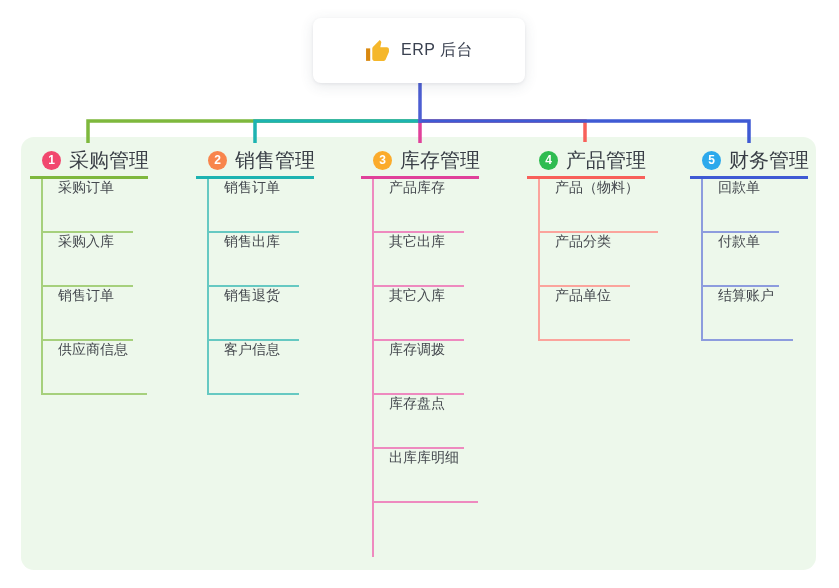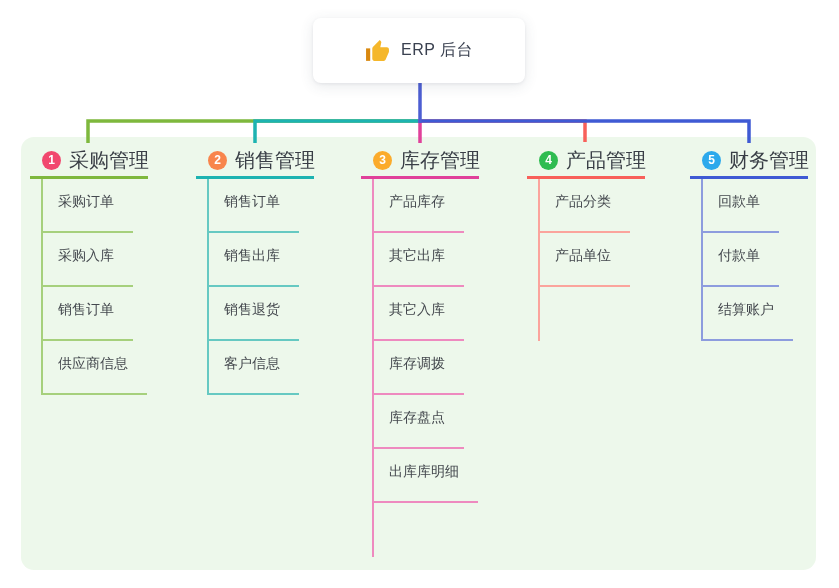--- a/index.html
+++ b/index.html
@@ -37,21 +37,21 @@
   .badge{
     width:19px;height:19px;border-radius:50%;flex:0 0 auto;
     color:#fff;font-size:12px;font-weight:bold;
     display:flex;align-items:center;justify-content:center;
   }
   .branch-label{font-size:20px;color:#393e46;white-space:nowrap;}
   .children{position:relative;margin-left:11px;}
   .spine{position:absolute;left:0;top:0;width:2px;}
   .child-row{
     box-sizing:border-box;height:54px;width:max-content;
-    display:flex;align-items:center;
+    display:flex;align-items:flex-start;
   }
   .child-label{
     font-size:14px;color:#44484e;white-space:nowrap;
     padding:0 19px 7px 17px;
   }
 </style>
 </head>
 <body>
 
 <div class="panel" style="background: rgb(237, 248, 235);"></div>
@@ -144,20 +144,23 @@
       </div>
     </div>
     <div class="branch" style="left: 527px;">
       <div class="branch-header" style="border-bottom: 3.5px solid rgb(248, 96, 90);">
         <span class="badge" style="background: rgb(46, 188, 80);">4</span>
         <span class="branch-label">产品管理</span>
       </div>
       <div class="children">
         <div class="spine" style="background: rgb(251, 164, 156); height: 162px;"></div>
         <div class="child-row" style="border-bottom: 2px solid rgb(251, 164, 156);">
+          <span class="child-label">产品（物料）</span>
+        </div>
+        <div class="child-row" style="border-bottom: 2px solid rgb(251, 164, 156);">
           <span class="child-label">产品分类</span>
         </div>
         <div class="child-row" style="border-bottom: 2px solid rgb(251, 164, 156);">
           <span class="child-label">产品单位</span>
         </div>
       </div>
     </div>
     <div class="branch" style="left: 690px;">
       <div class="branch-header" style="border-bottom: 3.5px solid rgb(63, 90, 212);">
         <span class="badge" style="background: rgb(45, 169, 236);">5</span>

